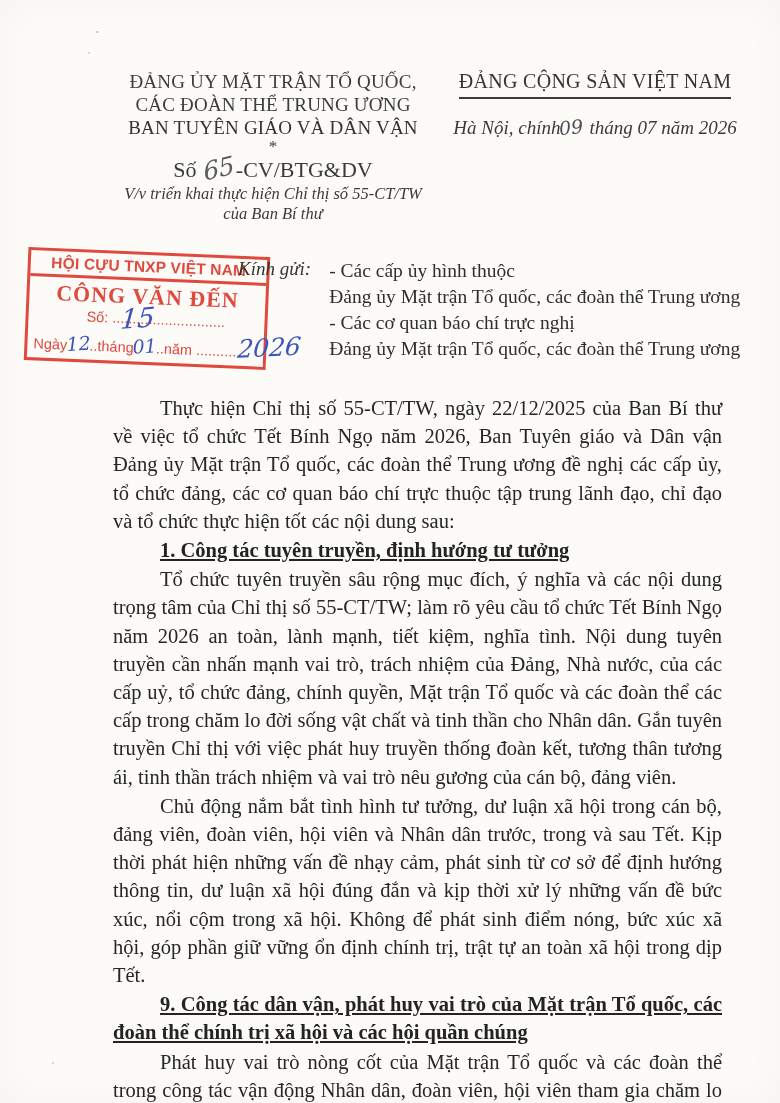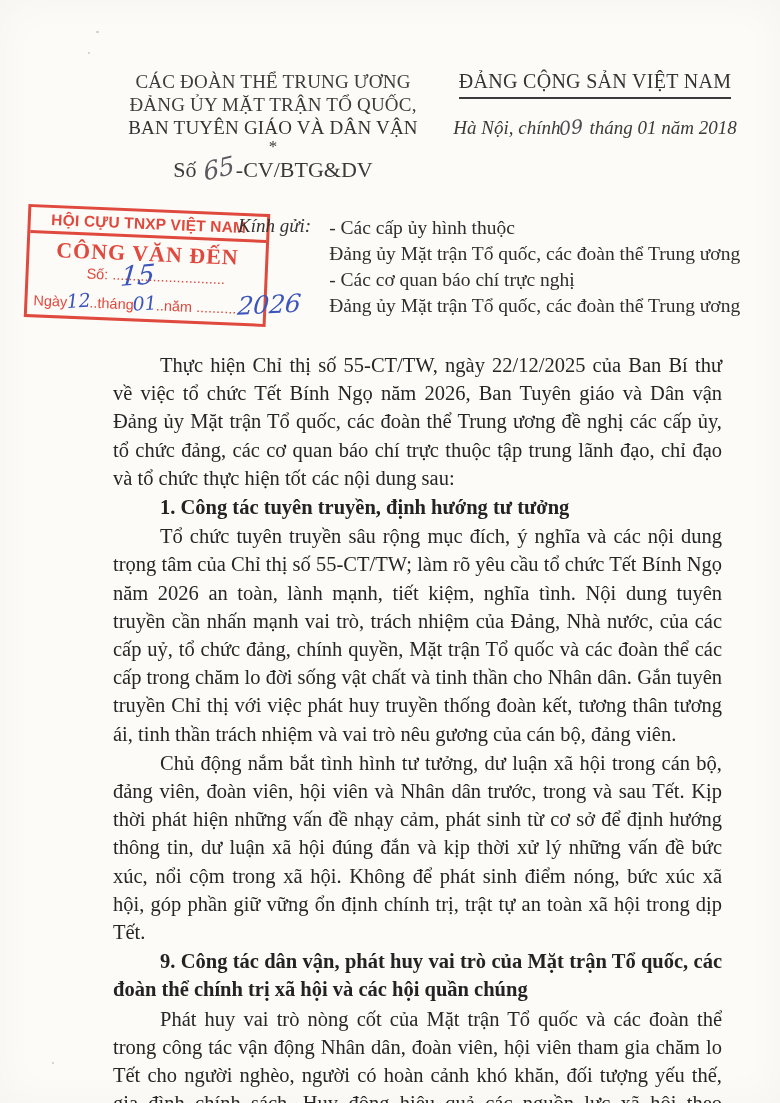--- a/index.html
+++ b/index.html
@@ -53,40 +53,44 @@
   
   .recipients{position:absolute;left:238px;top:8px;display:flex;}
   .kinh-gui{font-style:italic;font-size:19px;margin-right:18px;white-space:nowrap;color:#333;}
   .recipient-lines{font-size:19.5px;line-height:26px;color:#2e2e2e;}
   
   .body-text{margin:16px 46px 0 113px;width:621px;}
   .body-text p{
     font-size:20.5px;line-height:28.2px;text-align:justify;
     text-indent:47px;margin:0 12px 1px 0;color:#262626;
   }
-  .body-text p.heading{font-weight:bold;color:#232323;}
+  .body-text p.heading{font-weight:bold;color:#232323;text-decoration:underline;}
   
   .speck{position:absolute;background:#9a9a96;border-radius:50%;opacity:.5;}
 </style>
 </head>
 <body>
 
 <div class="page">
 
   <div class="header">
     <div class="hdr-left">
+      <div class="org-line">ĐẢNG ỦY MẶT TRẬN TỔ QUỐC,</div>
       <div class="org-line">CÁC ĐOÀN THỂ TRUNG ƯƠNG</div>
-      <div class="org-line">ĐẢNG ỦY MẶT TRẬN TỔ QUỐC,</div>
       <div class="org-line bold">BAN TUYÊN GIÁO VÀ DÂN VẬN</div>
       <div class="star">*</div>
       <div class="doc-number"><span>Số</span> <span class="hand hand-docnum">65</span><span>-CV/BTG&amp;DV</span></div>
+      <div class="subject">
+        <div>V/v triển khai thực hiện Chỉ thị số 55-CT/TW</div>
+        <div>của Ban Bí thư</div>
+      </div>
     </div>
     <div class="hdr-right">
       <div class="national">ĐẢNG CỘNG SẢN VIỆT NAM</div>
-      <div class="place-date"><span>Hà Nội, chính</span><span class="hand hand-day">09</span> <span>tháng 01 năm 2018</span></div>
+      <div class="place-date"><span>Hà Nội, chính</span><span class="hand hand-day">09</span> <span>tháng 07 năm 2026</span></div>
     </div>
   </div>
 
   <div class="stamp-zone">
     <div class="stamp">
       <div class="stamp-org">HỘI CỰU TNXP VIỆT NAM</div>
       <div class="stamp-title">CÔNG VĂN ĐẾN</div>
       <div class="stamp-so">
         <span>Số:</span>
         <span>............................</span>

